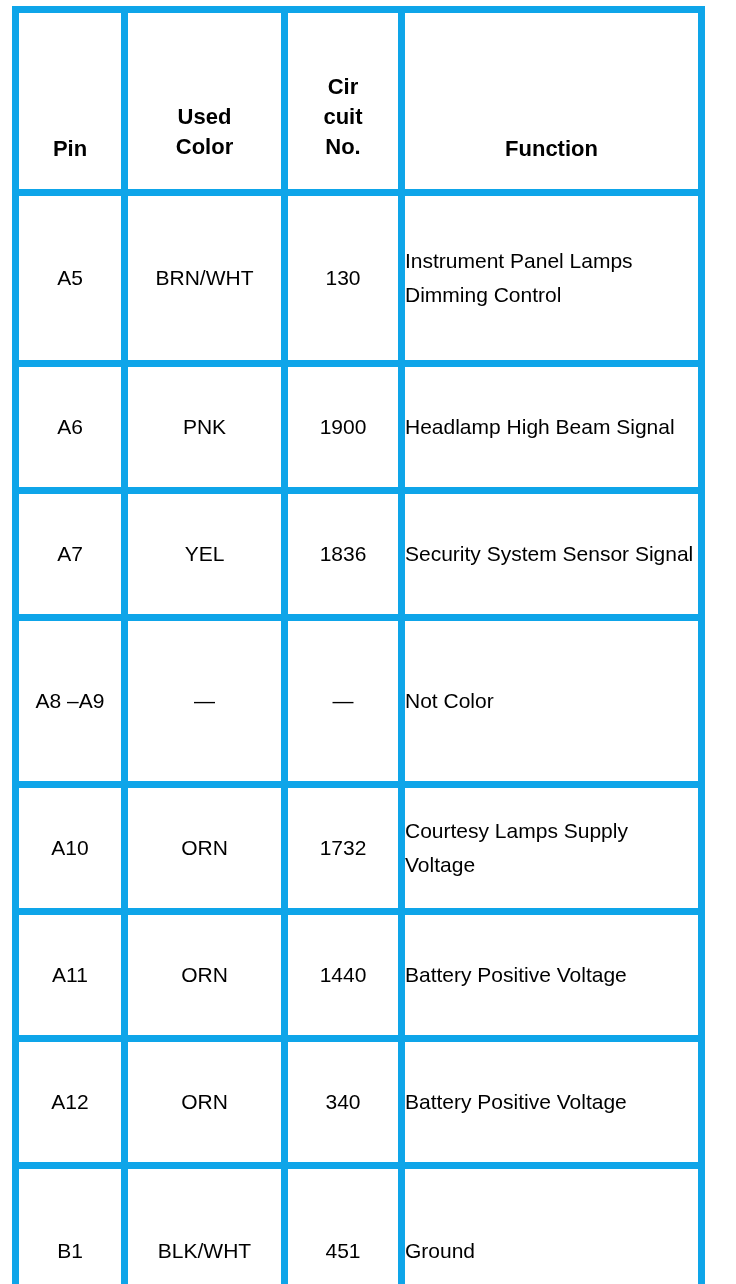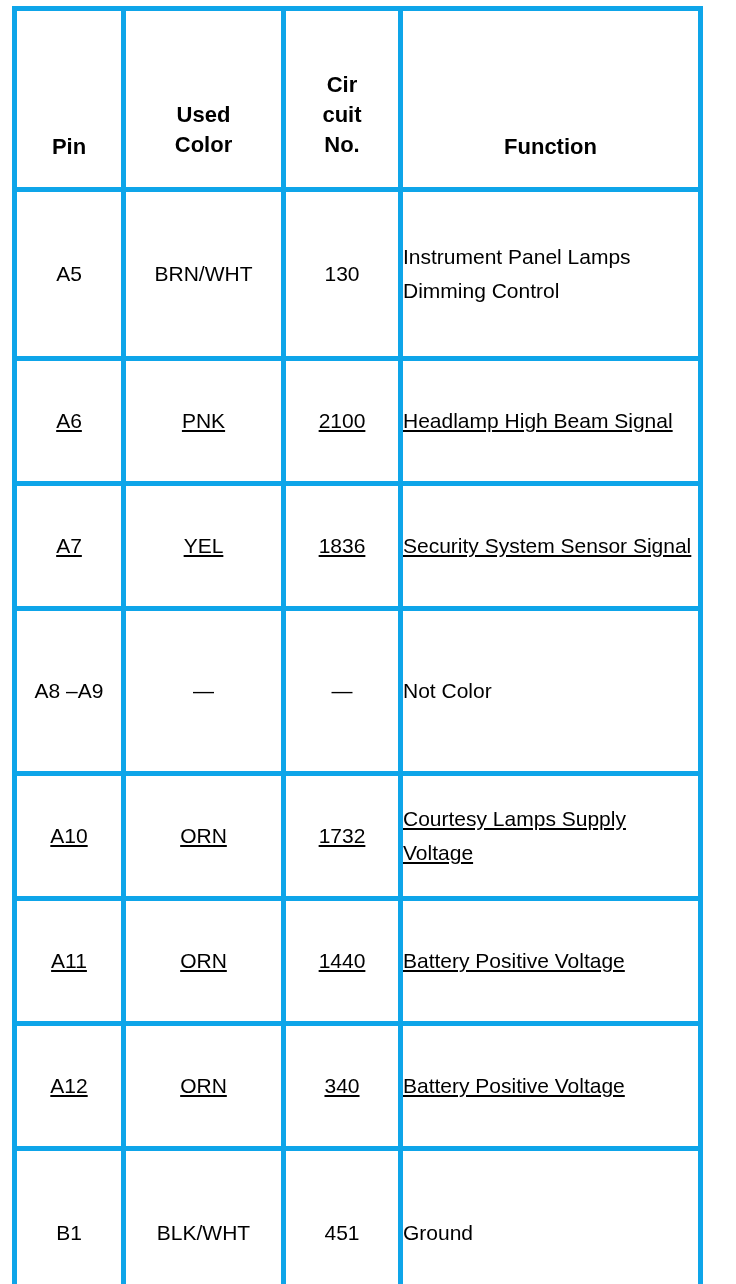--- a/index.html
+++ b/index.html
@@ -23,21 +23,21 @@
   table.pinout {
     position: absolute;
     left: 12px;
     top: 6px;
     width: 686px;
     border-collapse: collapse;
     table-layout: fixed;
     background: #ffffff;
   }
   table.pinout td {
-    border: 5px solid #0ea5e9;
+    border: 7px solid #0ea5e9;
     vertical-align: middle;
     padding: 0;
   }
   col.c-pin    { width: 109px; }
   col.c-wire   { width: 160px; }
   col.c-cir    { width: 117px; }
   col.c-func   { width: 300px; }
 
   
   .hdr td {
@@ -67,21 +67,21 @@
     margin-left: 32px;
   }
   .wrapword {
     display: block;
     word-break: break-all;
   }
   .dash {
     font-size: 21px;
   }
   .r-tall  td { height: 164px; }
-  .r-med   td { height: 120px; text-decoration: underline; }
+  .r-med   td { height: 120px; }
   .r-tall2 td { height: 160px; }
 </style>
 </head>
 <body>
 
 <div class="page">
 
   <table class="pinout">
     <colgroup>
       <col class="c-pin">
@@ -117,21 +117,21 @@
         <td class="cell-center">
           <span class="wrapword">BRN/WHT</span>
         </td>
         <td class="cell-center">130</td>
         <td class="cell-func">Instrument Panel Lamps Dimming Control</td>
       </tr>
 
       <tr class="row r-med">
         <td class="cell-center">A6</td>
         <td class="cell-center">PNK</td>
-        <td class="cell-center">2100</td>
+        <td class="cell-center">1900</td>
         <td class="cell-func">Headlamp High Beam Signal</td>
       </tr>
 
       <tr class="row r-med">
         <td class="cell-center">A7</td>
         <td class="cell-center">YEL</td>
         <td class="cell-center">1836</td>
         <td class="cell-func">Security System Sensor Signal</td>
       </tr>
 

